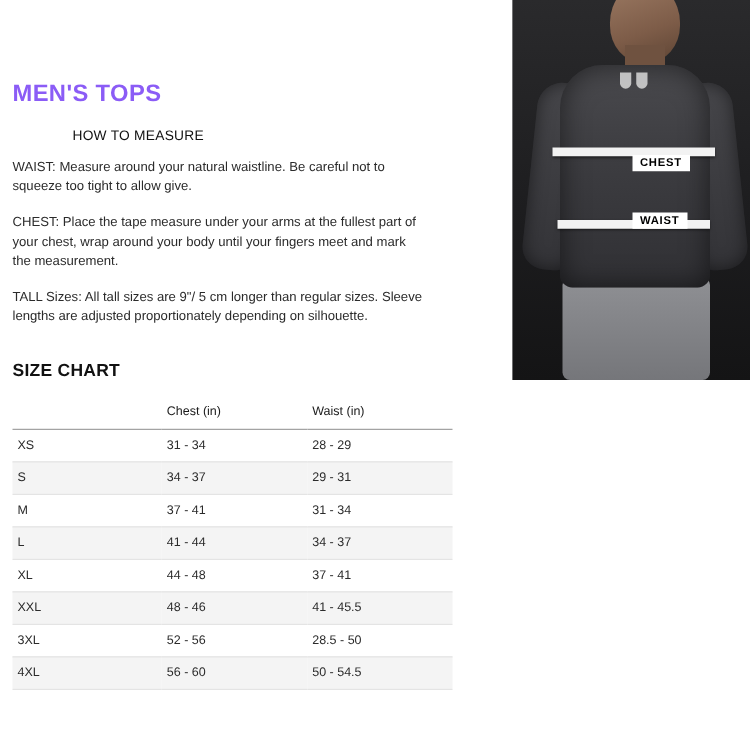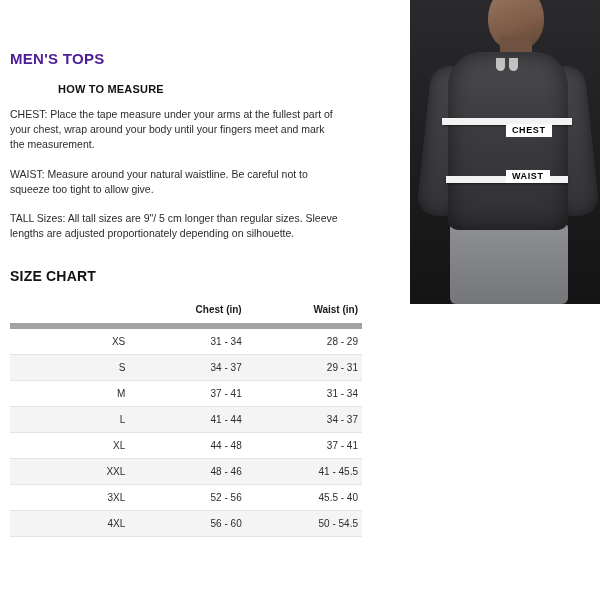--- a/index.html
+++ b/index.html
@@ -139,30 +139,30 @@
   .band-label.waist { left: 96px; top: 170px; }
 
   
   .content {
     position: absolute;
     left: 10px;
     top: 50px;
     width: 360px;
   }
   h1.title {
-    margin: 0 0 16px 0;
-    font-size: 15px;
+    margin: 15px 0 16px 0;
+    font-size: 19px;
     font-weight: bold;
     letter-spacing: 0.3px;
-    color: #4c1d95;
+    color: #8b5cf6;
   }
   h2.subtitle {
     margin: 0 0 12px 0;
     font-size: 11px;
-    font-weight: bold;
+    font-weight: normal;
     letter-spacing: 0.2px;
     color: #111;
     padding-left: 48px;
   }
   p.para {
     margin: 0 0 14px 0;
     font-size: 10.5px;
     line-height: 1.45;
     color: #2b2b2b;
     max-width: 330px;
@@ -176,35 +176,34 @@
   }
 
   
   table.size-chart {
     border-collapse: collapse;
     width: 352px;
     font-size: 10px;
     color: #2b2b2b;
   }
   table.size-chart th {
-    text-align: right;
-    font-weight: bold;
+    text-align: left;
+    font-weight: normal;
     font-size: 10px;
     color: #1a1a1a;
     padding: 6px 4px 8px 4px;
-    border-bottom: 6px solid #a3a3a3;
+    border-bottom: 1px solid #a3a3a3;
   }
   table.size-chart th.c0 { width: 120px; }
   table.size-chart th.c1 { width: 116px; }
   table.size-chart th.c2 { width: 116px; }
   table.size-chart td {
     padding: 7px 4px;
     border-bottom: 1px solid #e4e4e4;
     vertical-align: middle;
-    text-align: right;
   }
   table.size-chart tbody tr:nth-child(even) {
     background: #f4f4f4;
   }
 </style>
 </head>
 <body>
 
 <div class="page">
 
@@ -221,22 +220,22 @@
     <div class="band waist"></div>
     <div class="band-label chest">CHEST</div>
     <div class="band-label waist">WAIST</div>
   </div>
 
   <div class="content">
     <h1 class="title">MEN'S TOPS</h1>
 
     <h2 class="subtitle">HOW TO MEASURE</h2>
 
+    <p class="para">WAIST: Measure around your natural waistline. Be careful not to squeeze too tight to allow give.</p>
     <p class="para">CHEST: Place the tape measure under your arms at the fullest part of your chest, wrap around your body until your fingers meet and mark the measurement.</p>
-    <p class="para">WAIST: Measure around your natural waistline. Be careful not to squeeze too tight to allow give.</p>
     <p class="para">TALL Sizes: All tall sizes are 9"/ 5 cm longer than regular sizes. Sleeve lengths are adjusted proportionately depending on silhouette.</p>
 
     <h2 class="chart-title">SIZE CHART</h2>
 
     <table class="size-chart">
       <thead>
         <tr>
           <th class="c0"></th>
           <th class="c1">Chest (in)</th>
           <th class="c2">Waist (in)</th>
@@ -269,21 +268,21 @@
           <td>37 - 41</td>
         </tr>
         <tr>
           <td>XXL</td>
           <td>48 - 46</td>
           <td>41 - 45.5</td>
         </tr>
         <tr>
           <td>3XL</td>
           <td>52 - 56</td>
-          <td>45.5 - 40</td>
+          <td>28.5 - 50</td>
         </tr>
         <tr>
           <td>4XL</td>
           <td>56 - 60</td>
           <td>50 - 54.5</td>
         </tr>
       </tbody>
     </table>
   </div>
 

